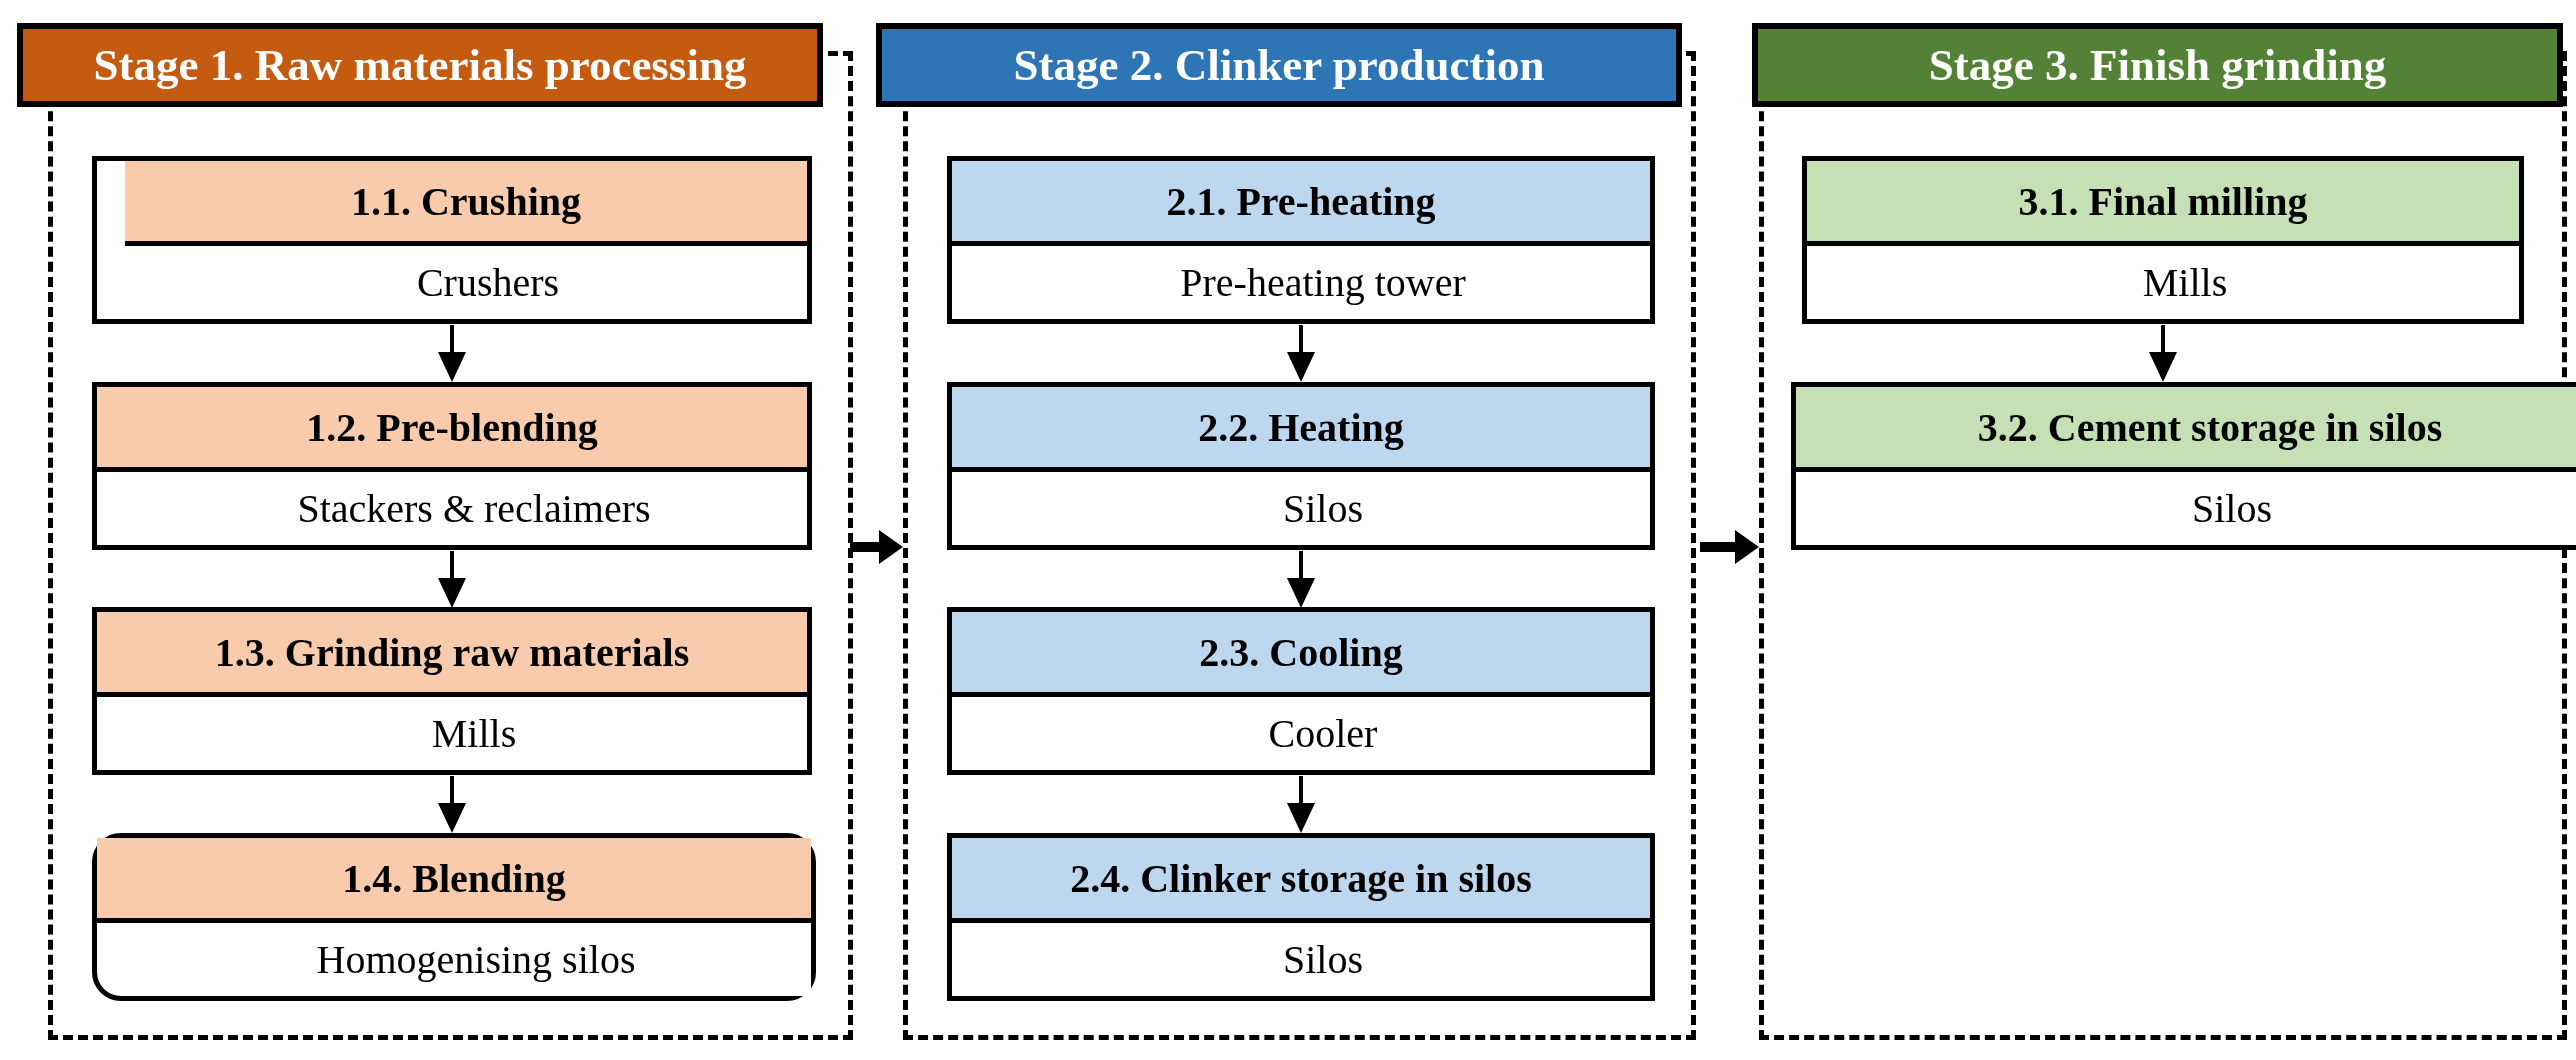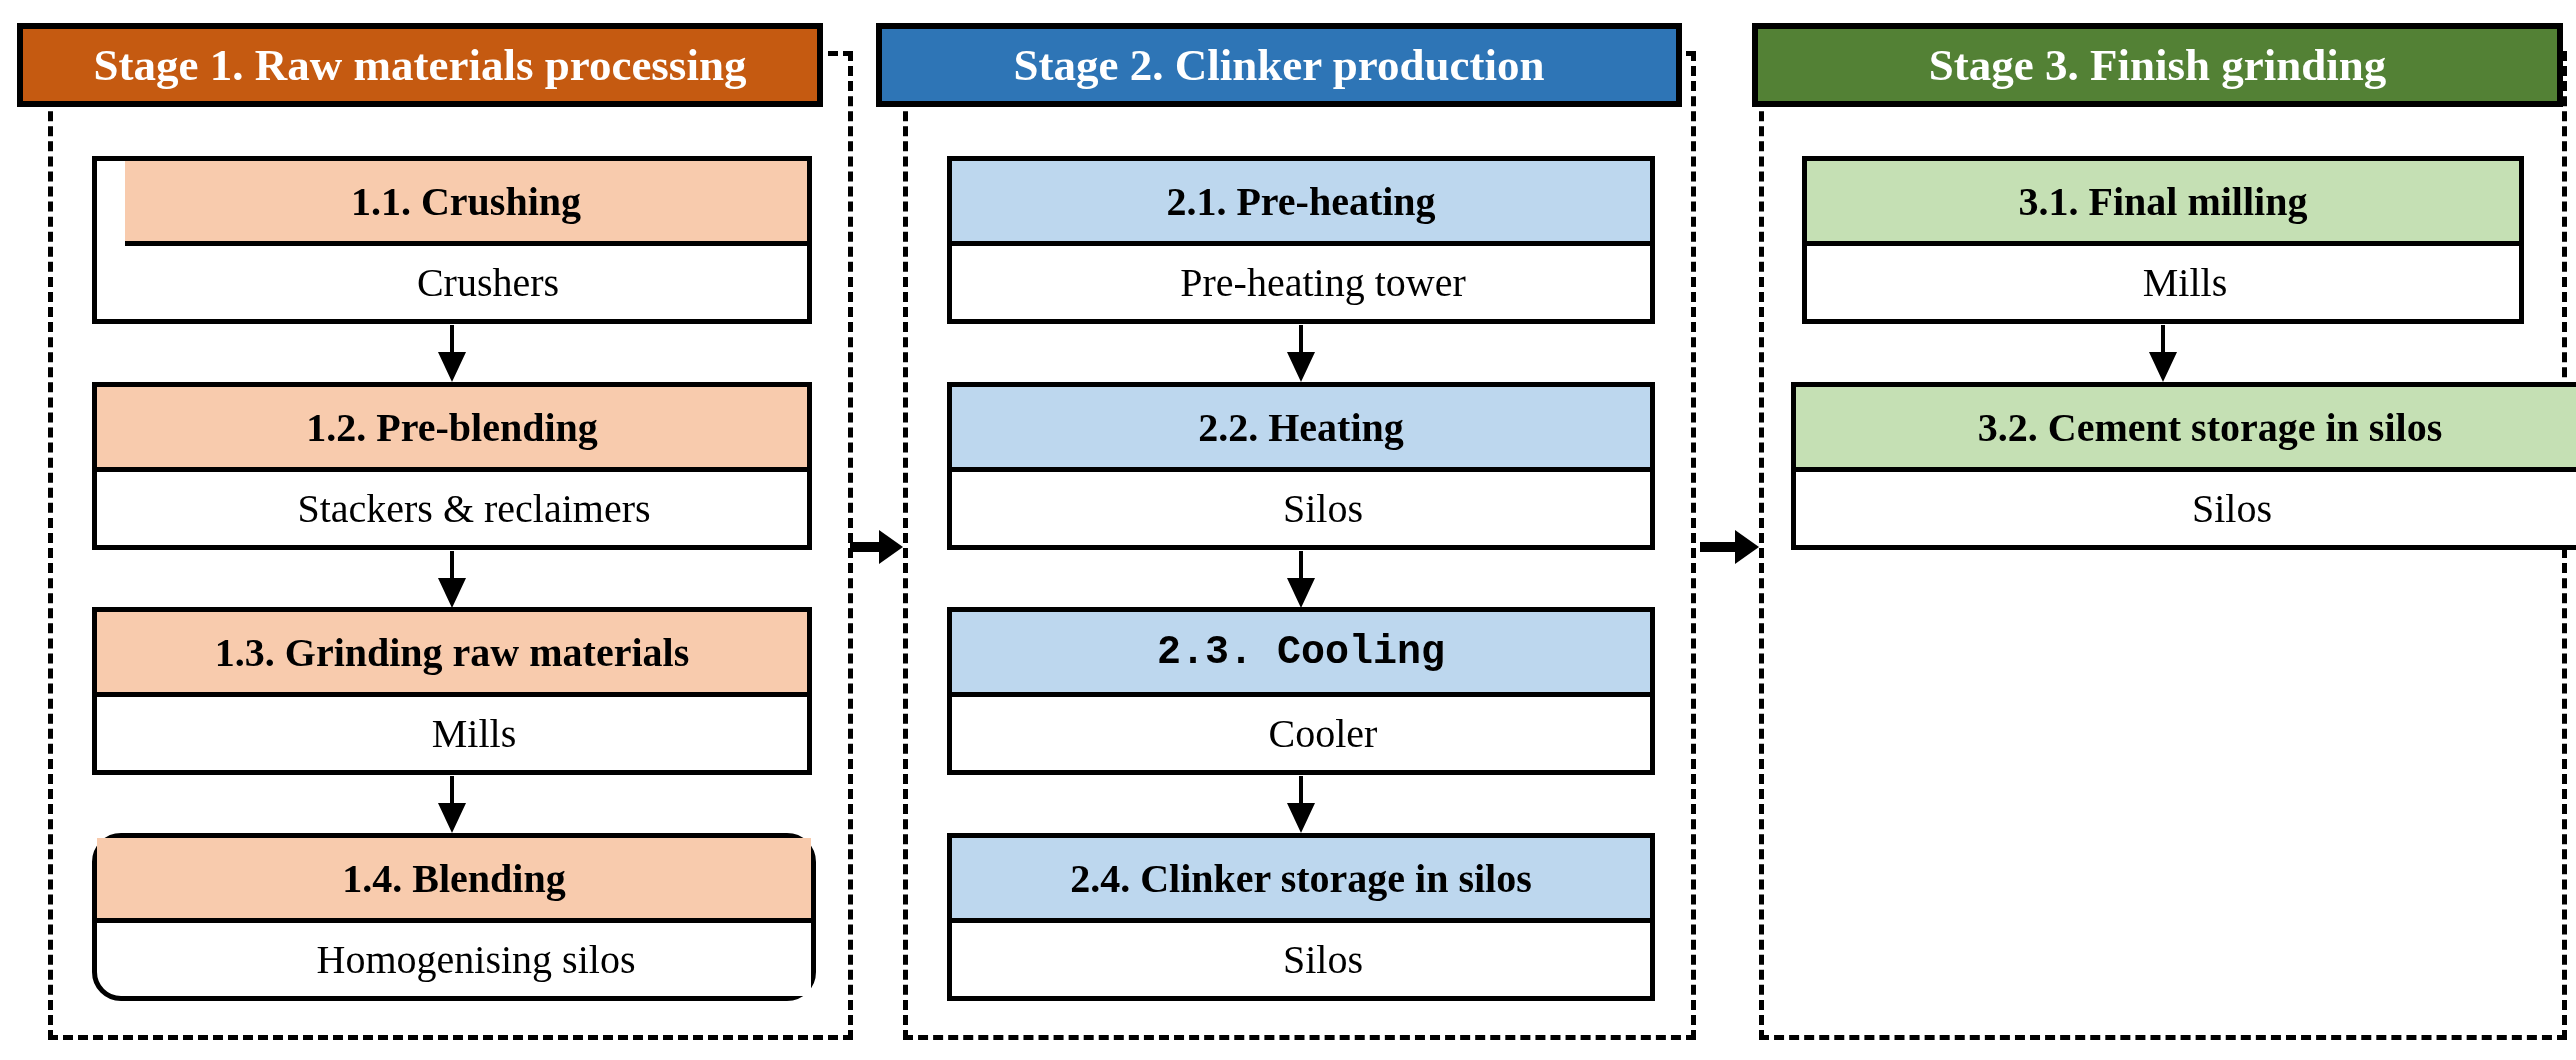--- a/index.html
+++ b/index.html
@@ -202,21 +202,21 @@
       <div class="bsub">
         <span>Silos</span>
       </div>
     </div>
     <div class="varrow" style="left:410px; top:551px;">
       <div class="vline"></div>
       <div class="vhead"></div>
     </div>
 
     <div class="block" style="left:71px; top:607px; width:708px;">
-      <div class="btitle" style="background-color: rgb(189, 215, 238); font-family: Liberation Mono, monospace;">
+      <div class="btitle" style="background-color: rgb(189, 215, 238);">
         <span>2.3. Cooling</span>
       </div>
       <div class="bsub">
         <span>Cooler</span>
       </div>
     </div>
     <div class="varrow" style="left:410px; top:776px;">
       <div class="vline"></div>
       <div class="vhead"></div>
     </div>

